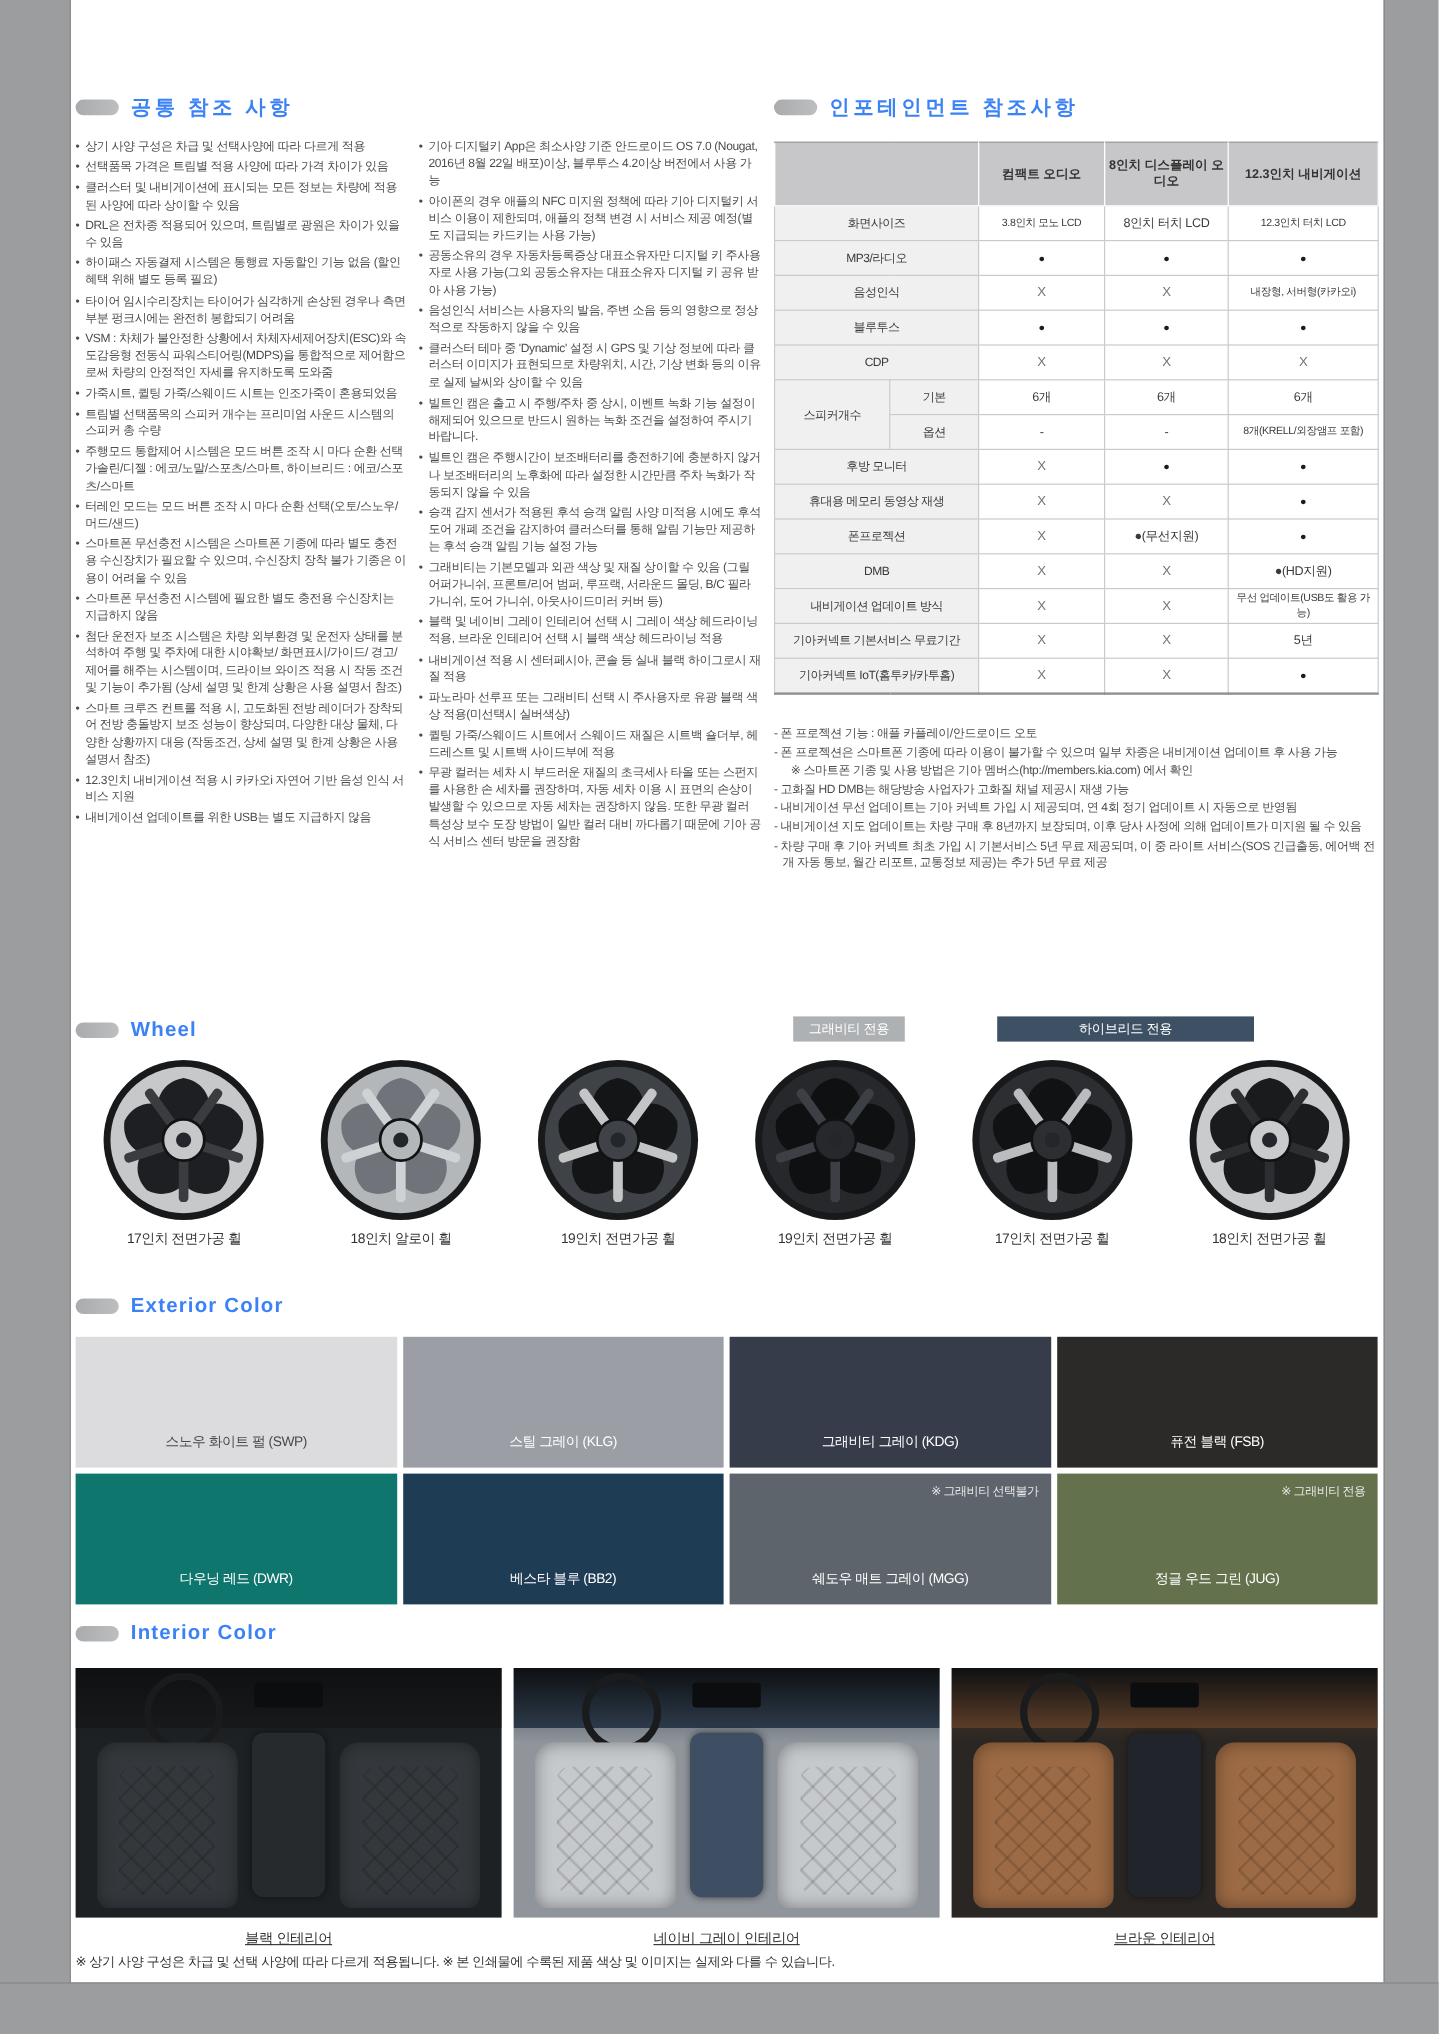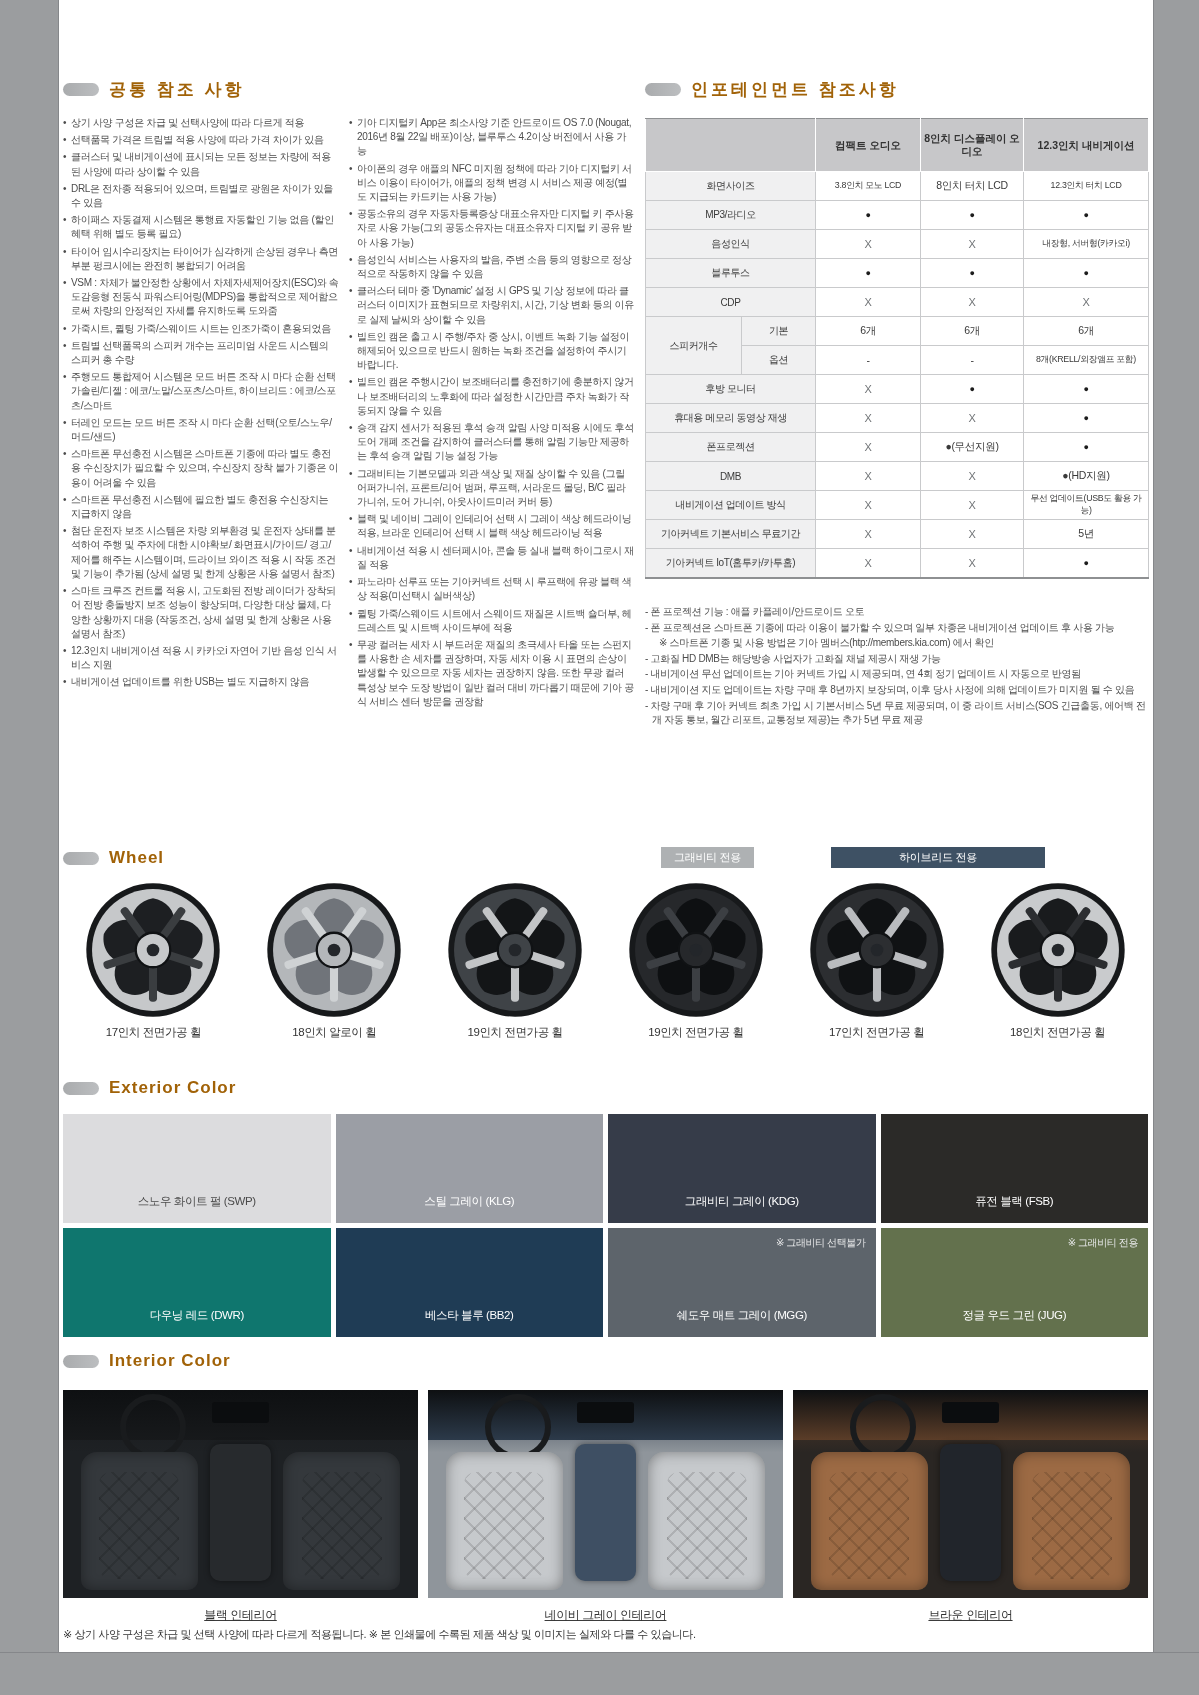--- a/index.html
+++ b/index.html
@@ -8,21 +8,21 @@
 
   
   .frame{position:absolute;background:#9b9d9f;}
   .frame-left{left:0;top:0;width:58px;height:1695px;border-right:1px solid #85878a;}
   .frame-right{right:0;top:0;width:45px;height:1695px;border-left:1px solid #85878a;}
   .frame-bottom{left:0;bottom:0;width:1199px;height:42px;border-top:1px solid #85878a;}
 
   .sect{position:absolute;}
   .sec-head{display:flex;align-items:center;gap:10px;height:26px;position:relative;}
   .pill{display:inline-block;width:36px;height:13px;border-radius:7px;background:linear-gradient(90deg,#a9abad,#bcbec0);} 
-  .sec-title{font-size:17px;font-weight:700;color:#a16207;}
+  .sec-title{font-size:17px;font-weight:700;color:#3b82f6;}
   .sec-title.ko{letter-spacing:3px;}
   .sec-title.en{letter-spacing:1px;font-weight:600;}
 
   
   .sect-notes{left:63px;top:76px;width:572px;}
   .cols{display:flex;gap:10px;margin-top:14px;}
   .ncol{width:276px;}
   .ncol2{width:286px;}
   .bullet{position:relative;font-size:10px;line-height:14.2px;letter-spacing:-0.3px;color:#4c4c4c;padding-left:8px;margin-bottom:3px;}
   .bullet::before{content:"•";position:absolute;left:0;top:0;color:#4c4c4c;}
@@ -109,31 +109,31 @@
           <div class="bullet">터레인 모드는 모드 버튼 조작 시 마다 순환 선택(오토/스노우/머드/샌드)</div>
           <div class="bullet">스마트폰 무선충전 시스템은 스마트폰 기종에 따라 별도 충전용 수신장치가 필요할 수 있으며, 수신장치 장착 불가 기종은 이용이 어려울 수 있음</div>
           <div class="bullet">스마트폰 무선충전 시스템에 필요한 별도 충전용 수신장치는 지급하지 않음</div>
           <div class="bullet">첨단 운전자 보조 시스템은 차량 외부환경 및 운전자 상태를 분석하여 주행 및 주차에 대한 시야확보/ 화면표시/가이드/ 경고/제어를 해주는 시스템이며, 드라이브 와이즈 적용 시 작동 조건 및 기능이 추가됨 (상세 설명 및 한계 상황은 사용 설명서 참조)</div>
           <div class="bullet">스마트 크루즈 컨트롤 적용 시, 고도화된 전방 레이더가 장착되어 전방 충돌방지 보조 성능이 향상되며, 다양한 대상 물체, 다양한 상황까지 대응 (작동조건, 상세 설명 및 한계 상황은 사용 설명서 참조)</div>
           <div class="bullet">12.3인치 내비게이션 적용 시 카카오i 자연어 기반 음성 인식 서비스 지원</div>
           <div class="bullet">내비게이션 업데이트를 위한 USB는 별도 지급하지 않음</div>
         </div>
       <div class="ncol ncol2" id="notes-col2">
           <div class="bullet">기아 디지털키 App은 최소사양 기준 안드로이드 OS 7.0 (Nougat, 2016년 8월 22일 배포)이상, 블루투스 4.2이상 버전에서 사용 가능</div>
-          <div class="bullet">아이폰의 경우 애플의 NFC 미지원 정책에 따라 기아 디지털키 서비스 이용이 타이어가, 애플의 정책 변경 시 서비스 제공 예정(별도 지급되는 카드키는 사용 가능)</div>
+          <div class="bullet">아이폰의 경우 애플의 NFC 미지원 정책에 따라 기아 디지털키 서비스 이용이 제한되며, 애플의 정책 변경 시 서비스 제공 예정(별도 지급되는 카드키는 사용 가능)</div>
           <div class="bullet">공동소유의 경우 자동차등록증상 대표소유자만 디지털 키 주사용자로 사용 가능(그외 공동소유자는 대표소유자 디지털 키 공유 받아 사용 가능)</div>
           <div class="bullet">음성인식 서비스는 사용자의 발음, 주변 소음 등의 영향으로 정상적으로 작동하지 않을 수 있음</div>
           <div class="bullet">클러스터 테마 중 'Dynamic' 설정 시 GPS 및 기상 정보에 따라 클러스터 이미지가 표현되므로 차량위치, 시간, 기상 변화 등의 이유로 실제 날씨와 상이할 수 있음</div>
           <div class="bullet">빌트인 캠은 출고 시 주행/주차 중 상시, 이벤트 녹화 기능 설정이 해제되어 있으므로 반드시 원하는 녹화 조건을 설정하여 주시기 바랍니다.</div>
           <div class="bullet">빌트인 캠은 주행시간이 보조배터리를 충전하기에 충분하지 않거나 보조배터리의 노후화에 따라 설정한 시간만큼 주차 녹화가 작동되지 않을 수 있음</div>
           <div class="bullet">승객 감지 센서가 적용된 후석 승객 알림 사양 미적용 시에도 후석 도어 개폐 조건을 감지하여 클러스터를 통해 알림 기능만 제공하는 후석 승객 알림 기능 설정 가능</div>
           <div class="bullet">그래비티는 기본모델과 외관 색상 및 재질 상이할 수 있음 (그릴 어퍼가니쉬, 프론트/리어 범퍼, 루프랙, 서라운드 몰딩, B/C 필라 가니쉬, 도어 가니쉬, 아웃사이드미러 커버 등)</div>
           <div class="bullet">블랙 및 네이비 그레이 인테리어 선택 시 그레이 색상 헤드라이닝 적용, 브라운 인테리어 선택 시 블랙 색상 헤드라이닝 적용</div>
           <div class="bullet">내비게이션 적용 시 센터페시아, 콘솔 등 실내 블랙 하이그로시 재질 적용</div>
-          <div class="bullet">파노라마 선루프 또는 기아커넥트 선택 시 루프랙에 유광 블랙 색상 적용(미선택시 실버색상)</div>
+          <div class="bullet">파노라마 선루프 또는 그래비티 선택 시 주사용자로 유광 블랙 색상 적용(미선택시 실버색상)</div>
           <div class="bullet">퀼팅 가죽/스웨이드 시트에서 스웨이드 재질은 시트백 숄더부, 헤드레스트 및 시트백 사이드부에 적용</div>
           <div class="bullet">무광 컬러는 세차 시 부드러운 재질의 초극세사 타올 또는 스펀지를 사용한 손 세차를 권장하며, 자동 세차 이용 시 표면의 손상이 발생할 수 있으므로 자동 세차는 권장하지 않음. 또한 무광 컬러 특성상 보수 도장 방법이 일반 컬러 대비 까다롭기 때문에 기아 공식 서비스 센터 방문을 권장함</div>
         </div>
     </div>
   </div>
 
   <div class="sect sect-info">
     <div class="sec-head">
       <span class="pill"></span>
       <span class="sec-title ko">인포테인먼트 참조사항</span>

